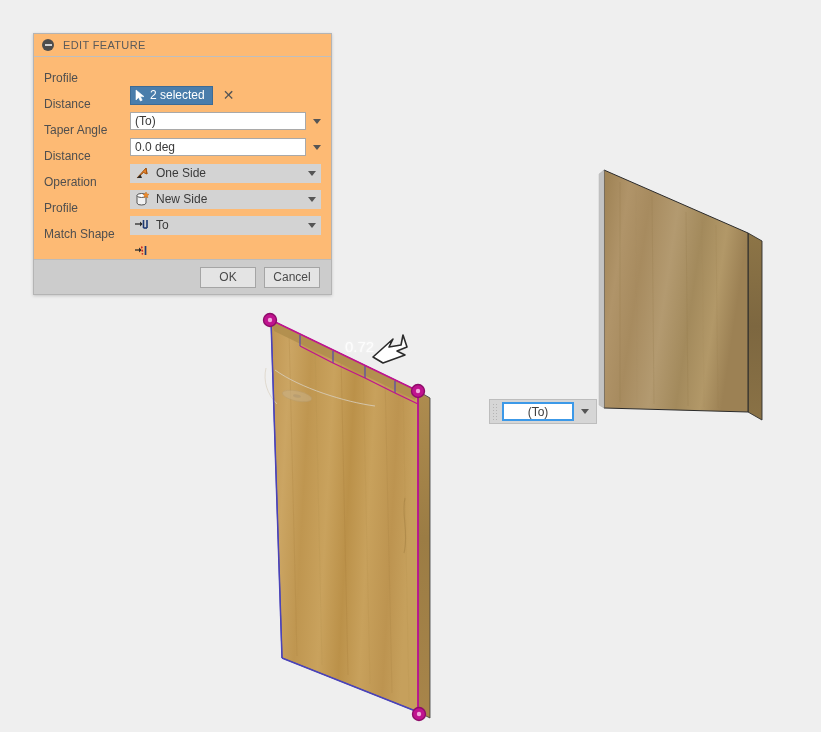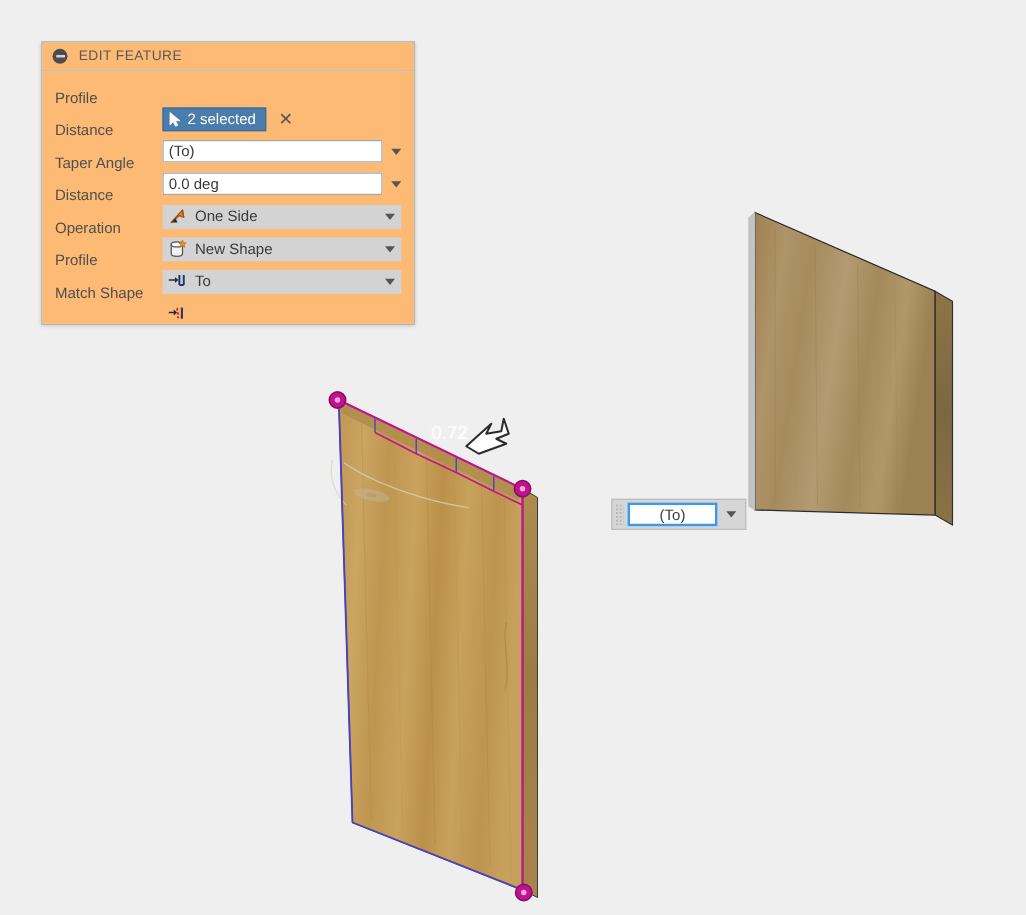--- a/index.html
+++ b/index.html
@@ -416,21 +416,21 @@
 
     <div class="row">
       <div class="row-label">Operation</div>
       <div class="row-control">
         <div class="combo-flat">
           <svg class="icn" viewBox="0 0 16 16">
             <path d="M3 4.5 L3 12 A4.5 2 0 0 0 12 12 L12 4.5 Z" fill="#f2f2f2" stroke="#555" stroke-width="1"></path>
             <ellipse cx="7.5" cy="4.5" rx="4.5" ry="2" fill="#ffffff" stroke="#555" stroke-width="1"></ellipse>
             <path d="M12 1 L12.9 3 L15 3.3 L13.4 4.7 L13.9 6.8 L12 5.7 L10.1 6.8 L10.6 4.7 L9 3.3 L11.1 3 Z" fill="#f08a2a" stroke="#c06a12" stroke-width="0.5"></path>
           </svg>
-          <span>New Shape</span>
+          <span>New Side</span>
           <span class="caret caret-inside"></span>
         </div>
       </div>
     </div>
 
     <div class="row">
       <div class="row-label">Profile</div>
       <div class="row-control">
         <div class="combo-flat">
           <svg class="icn" viewBox="0 0 16 16">
@@ -452,13 +452,17 @@
         <svg class="icn" viewBox="0 0 16 16" style="margin-left:4px;">
           <path d="M1 7 L7 7" stroke="#2b2b2b" stroke-width="1.3"></path>
           <path d="M5 4.6 L7.6 7 L5 9.4" fill="#2b2b2b"></path>
           <path d="M8.2 3.5 C 6.6 6, 9.6 8, 8.2 11.5" stroke="#cc2222" stroke-width="1.5" fill="none" stroke-dasharray="2 1.4"></path>
           <path d="M11.5 3 L11.5 12" stroke="#1e3a73" stroke-width="1.7"></path>
         </svg>
       </div>
     </div>
   </div>
 
+  <div class="dlg-footer">
+    <div class="btn">OK</div>
+    <div class="btn">Cancel</div>
+  </div>
 </div>
 
 </body></html>

